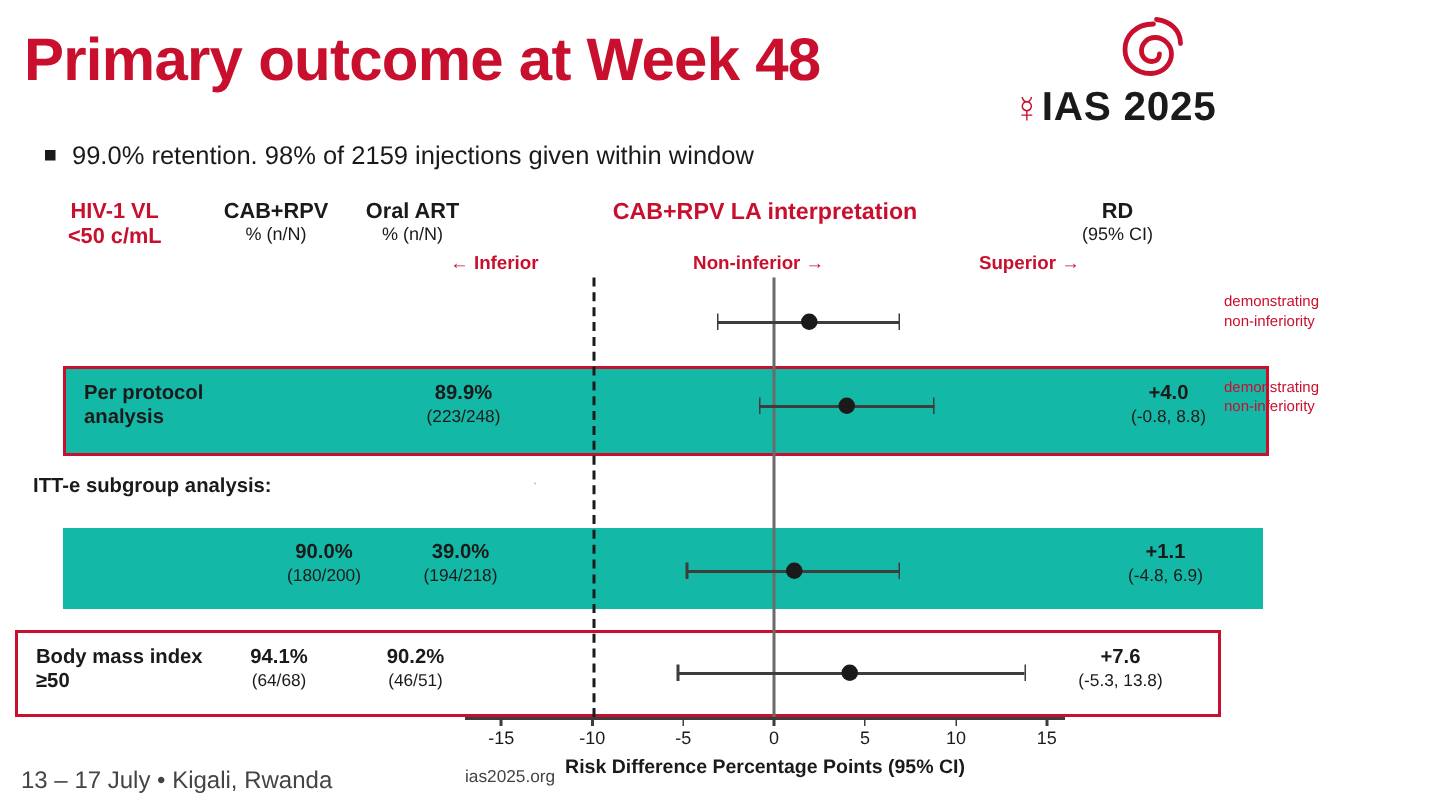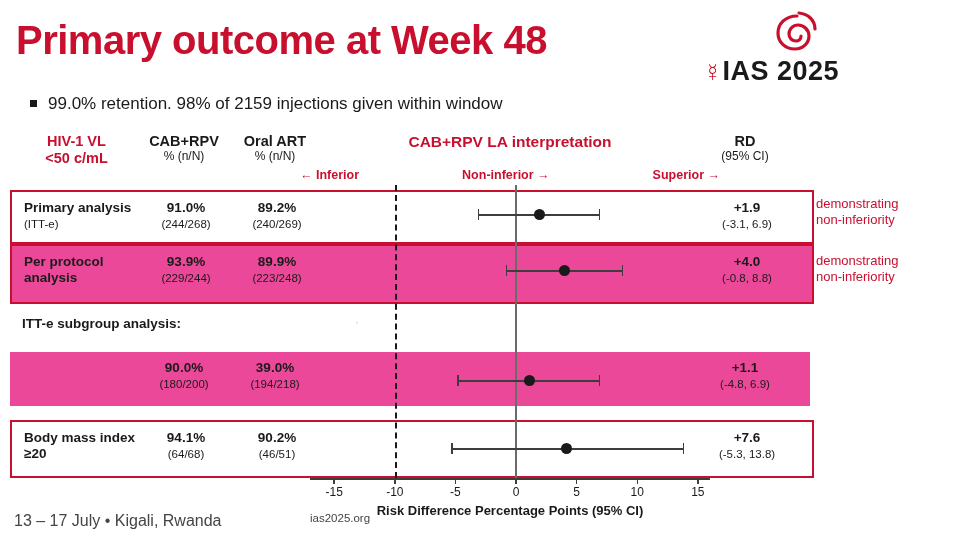--- a/index.html
+++ b/index.html
@@ -4,21 +4,21 @@
 <style>
   html,body{margin:0;padding:0;}
   body{
     width:960px;height:541px;
     background:#ffffff;
     font-family:"Liberation Sans", sans-serif;
     color:#1a1a1a;
     position:relative;
     overflow:hidden;
   }
-  .slide{position:relative;width:851px;height:541px;padding-left:28px;}
+  .slide{position:relative;width:851px;height:541px;}
 
   
   .title{
     position:absolute;left:16px;top:18px;
     font-size:40px;font-weight:bold;color:#c8102e;
     letter-spacing:-0.5px;
   }
   .logo{
     position:absolute;right:32px;top:10px;
     width:180px;height:74px;
@@ -71,24 +71,24 @@
   .row .cab,.row .oral,.row .rd{
     position:absolute;text-align:center;line-height:1.25;
   }
   .row .cab{left:130px;top:8px;width:88px;}
   .row .oral{left:218px;top:8px;width:94px;}
   .row .rd{left:680px;top:8px;width:110px;}
   .val{font-size:13.5px;font-weight:bold;}
   .sub2{font-size:11.5px;}
 
   .boxed{border:2.5px solid #c8102e;}
-  .shaded{background:#ec4899;}
+  .shaded{background:#14b8a6;margin-left:32px;}
 
   .note{
-    position:absolute;left:816px;font-size:13px;color:#c8102e;
+    position:absolute;left:816px;font-size:10px;color:#c8102e;
     line-height:1.25;text-align:left;
   }
 
   #row1{top:190px;height:50px;}
   #row2{top:244px;height:56px;}
   #row-sub{top:310px;height:34px;left:10px;width:800px;}
   #row-sub .label{top:6px;width:240px;}
   #row3{top:352px;height:54px;}
   #row4{top:420px;height:54px;}
 
@@ -163,47 +163,25 @@
     <div class="big">RD</div>
     <div class="sm">(95% CI)</div>
   </div>
 
   <div class="interp-arrows">
     <span>← Inferior</span>
     <span>Non-inferior →</span>
     <span>Superior →</span>
   </div>
 
-  <div class="row boxed" id="row1">
-    <div class="label">
-      <span>Primary analysis</span><br>
-      <span class="sub">(ITT-e)</span>
-    </div>
-    <div class="cab">
-      <div class="val">91.0%</div>
-      <div class="sub2">(244/268)</div>
-    </div>
-    <div class="oral">
-      <div class="val">89.2%</div>
-      <div class="sub2">(240/269)</div>
-    </div>
-    <div class="rd">
-      <div class="val">+1.9</div>
-      <div class="sub2">(-3.1, 6.9)</div>
-    </div>
-  </div>
   <div class="note" style="top:196px">demonstrating<br>non-inferiority</div>
 
   <div class="row boxed shaded" id="row2">
     <div class="label">
       <span>Per protocol analysis</span>
-    </div>
-    <div class="cab">
-      <div class="val">93.9%</div>
-      <div class="sub2">(229/244)</div>
     </div>
     <div class="oral">
       <div class="val">89.9%</div>
       <div class="sub2">(223/248)</div>
     </div>
     <div class="rd">
       <div class="val">+4.0</div>
       <div class="sub2">(-0.8, 8.8)</div>
     </div>
   </div>
@@ -224,21 +202,21 @@
       <div class="sub2">(194/218)</div>
     </div>
     <div class="rd">
       <div class="val">+1.1</div>
       <div class="sub2">(-4.8, 6.9)</div>
     </div>
   </div>
 
   <div class="row boxed" id="row4">
     <div class="label">
-      <span>Body mass index ≥20</span>
+      <span>Body mass index ≥50</span>
     </div>
     <div class="cab">
       <div class="val">94.1%</div>
       <div class="sub2">(64/68)</div>
     </div>
     <div class="oral">
       <div class="val">90.2%</div>
       <div class="sub2">(46/51)</div>
     </div>
     <div class="rd">

